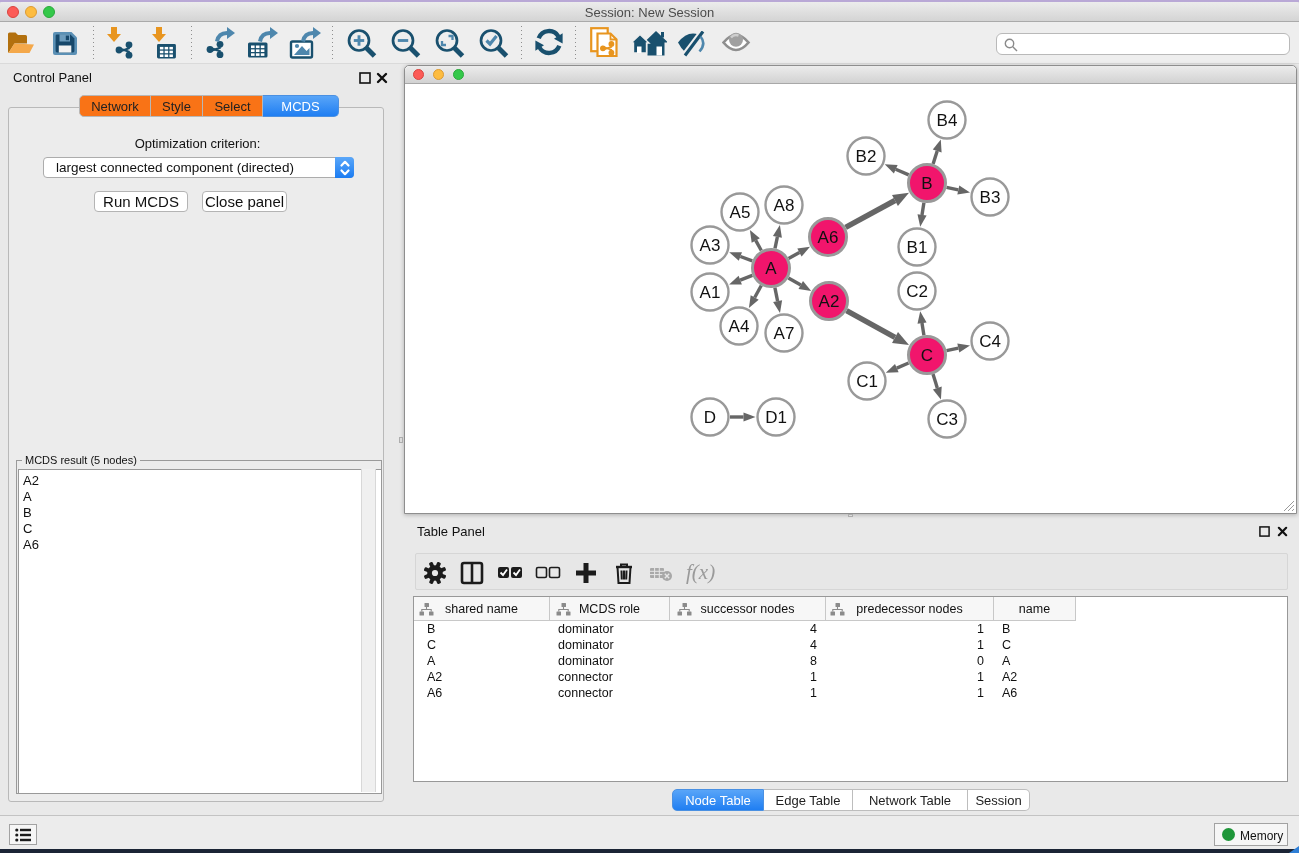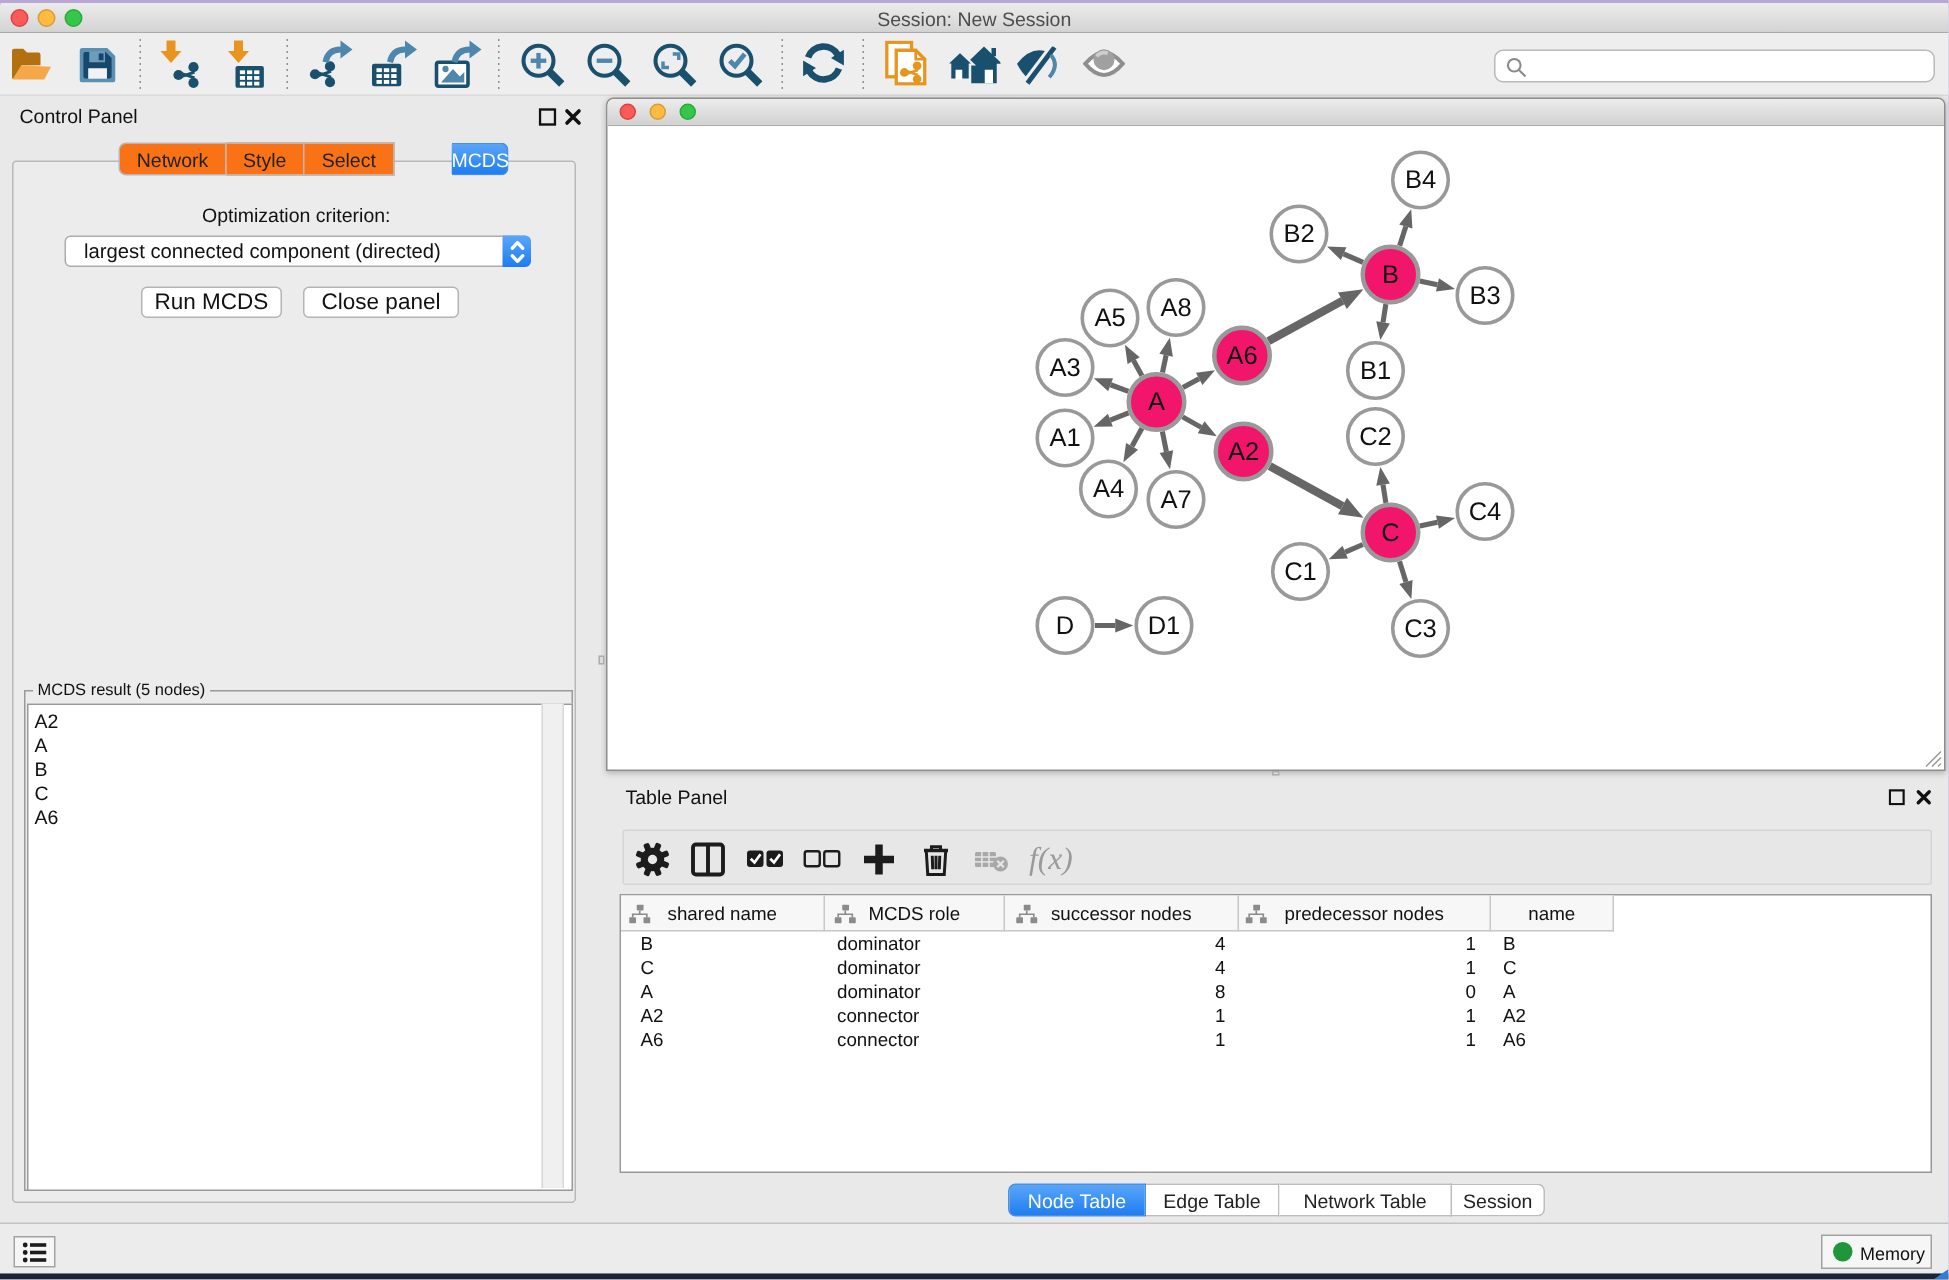--- a/index.html
+++ b/index.html
@@ -217,34 +217,34 @@
       <rect x="1" y="1" width="10" height="10" fill="none" stroke="#111" stroke-width="1.6"></rect>
     </svg>
 <svg class="abs" style="top:72px;left:376px" width="12" height="12" viewBox="0 0 12 12">
       <path d="M2 2 L10 10 M10 2 L2 10" stroke="#111" stroke-width="2.4" stroke-linecap="round"></path>
     </svg>
   <div class="abs" id="cp-body"></div>
   <div class="abs" id="cp-tabs">
       <div class="tab" style="left:0px;width:72px;border-radius:5px 0 0 5px;">Network</div>
       <div class="tab" style="left:72px;width:52px;border-left:none;">Style</div>
       <div class="tab" style="left:124px;width:60px;border-left:none;">Select</div>
-      <div class="tab tabsel" style="left:184px;width:38px;border-radius:0 5px 5px 0;border-left:none;margin-left:38px;">MCDS</div>
+      <div class="tab tabsel" style="left:184px;width:76px;border-radius:0 5px 5px 0;border-left:none;">MCDS</div>
     </div>
   <div class="abs" id="combo">
       <span class="ctext">largest connected component (directed)</span>
       <span class="spin">
         <svg style="position:absolute;left:3.5px;top:2.5px" width="12" height="16" viewBox="0 0 12 16">
 <path d="M2.5 5.5 L6 1.8 L9.5 5.5" fill="none" stroke="#fff" stroke-width="2.2" stroke-linecap="round" stroke-linejoin="round"></path>
 <path d="M2.5 10.5 L6 14.2 L9.5 10.5" fill="none" stroke="#fff" stroke-width="2.2" stroke-linecap="round" stroke-linejoin="round"></path>
         </svg>
       </span>
     </div>
   <div class="abs" id="optlab">Optimization criterion:</div>
   <div class="btn" style="top:191px;left:94px;width:94px;height:21px;">Run MCDS</div>
-  <div class="btn" style="top:191px;left:202px;width:104px;height:21px;">Close panel</div>
+  <div class="btn" style="top:191px;left:202px;width:85px;height:21px;">Close panel</div>
   <div class="abs" id="grp"></div>
   <div class="abs" id="mlist">A2<br>A<br>B<br>C<br>A6</div>
   <div class="abs" id="msb"></div>
   <div class="abs" id="grplab">MCDS result (5 nodes)</div>
 
   <div class="abs" id="netwin">
     <div id="nw-title">
 <div class="tl2" style="left:8px;background:#fc5b57;border:1px solid #d9443f;"></div>
 <div class="tl2" style="left:28px;background:#fdbc40;border:1px solid #dc9b33;"></div>
 <div class="tl2" style="left:48px;background:#34c84a;border:1px solid #2aa93c;"></div>

